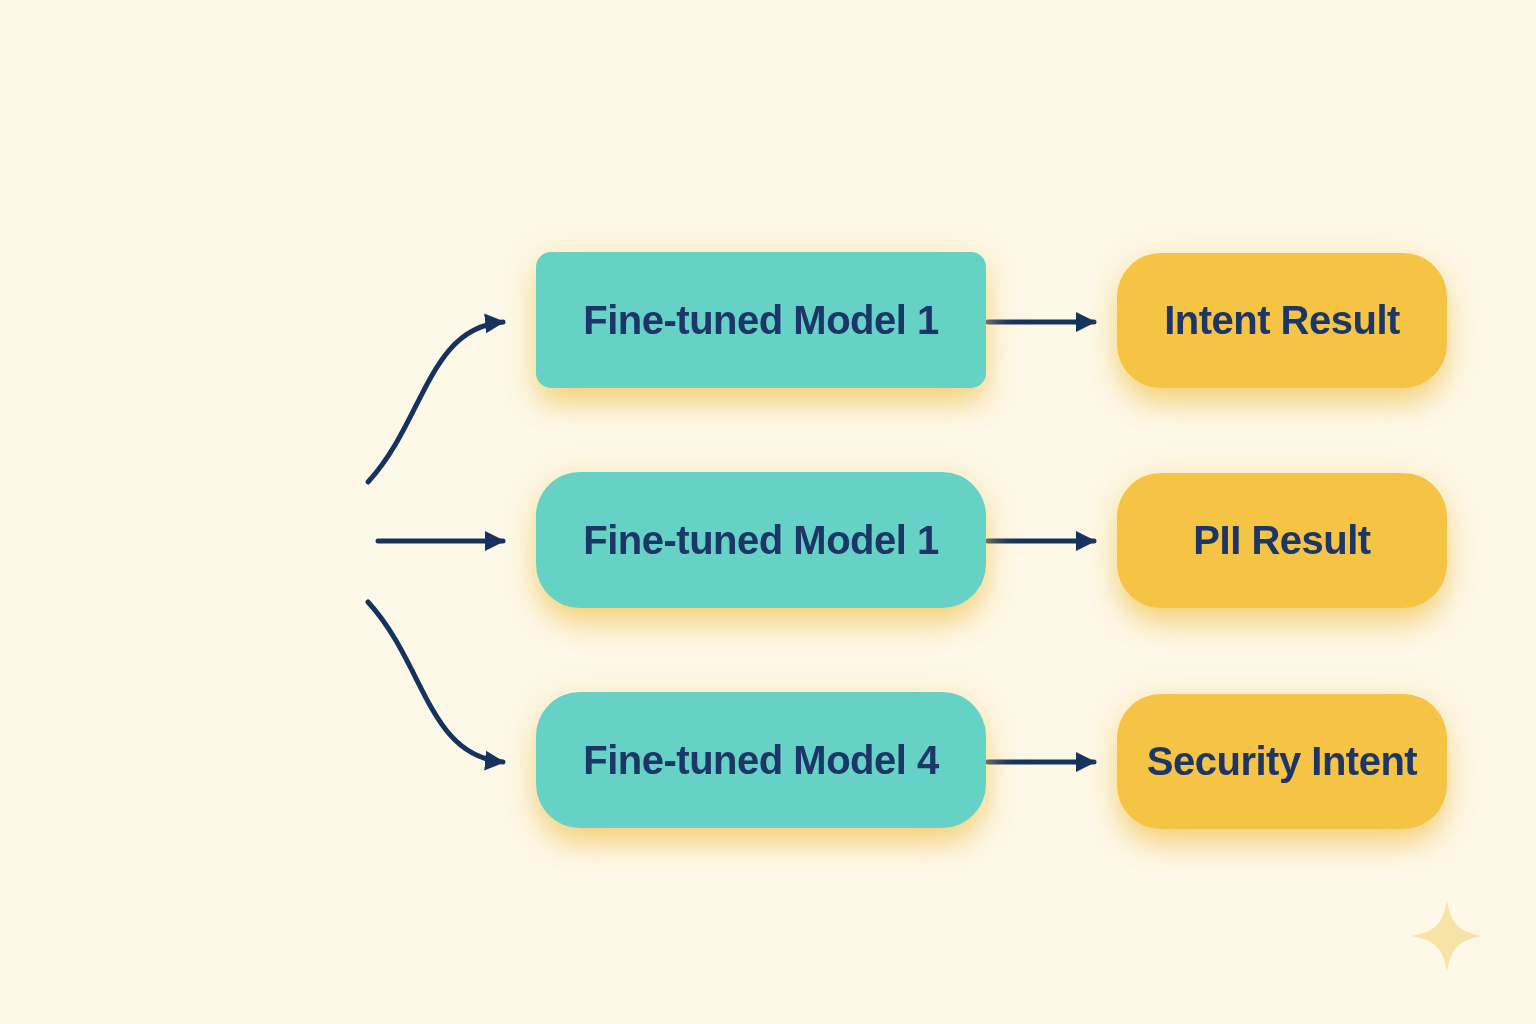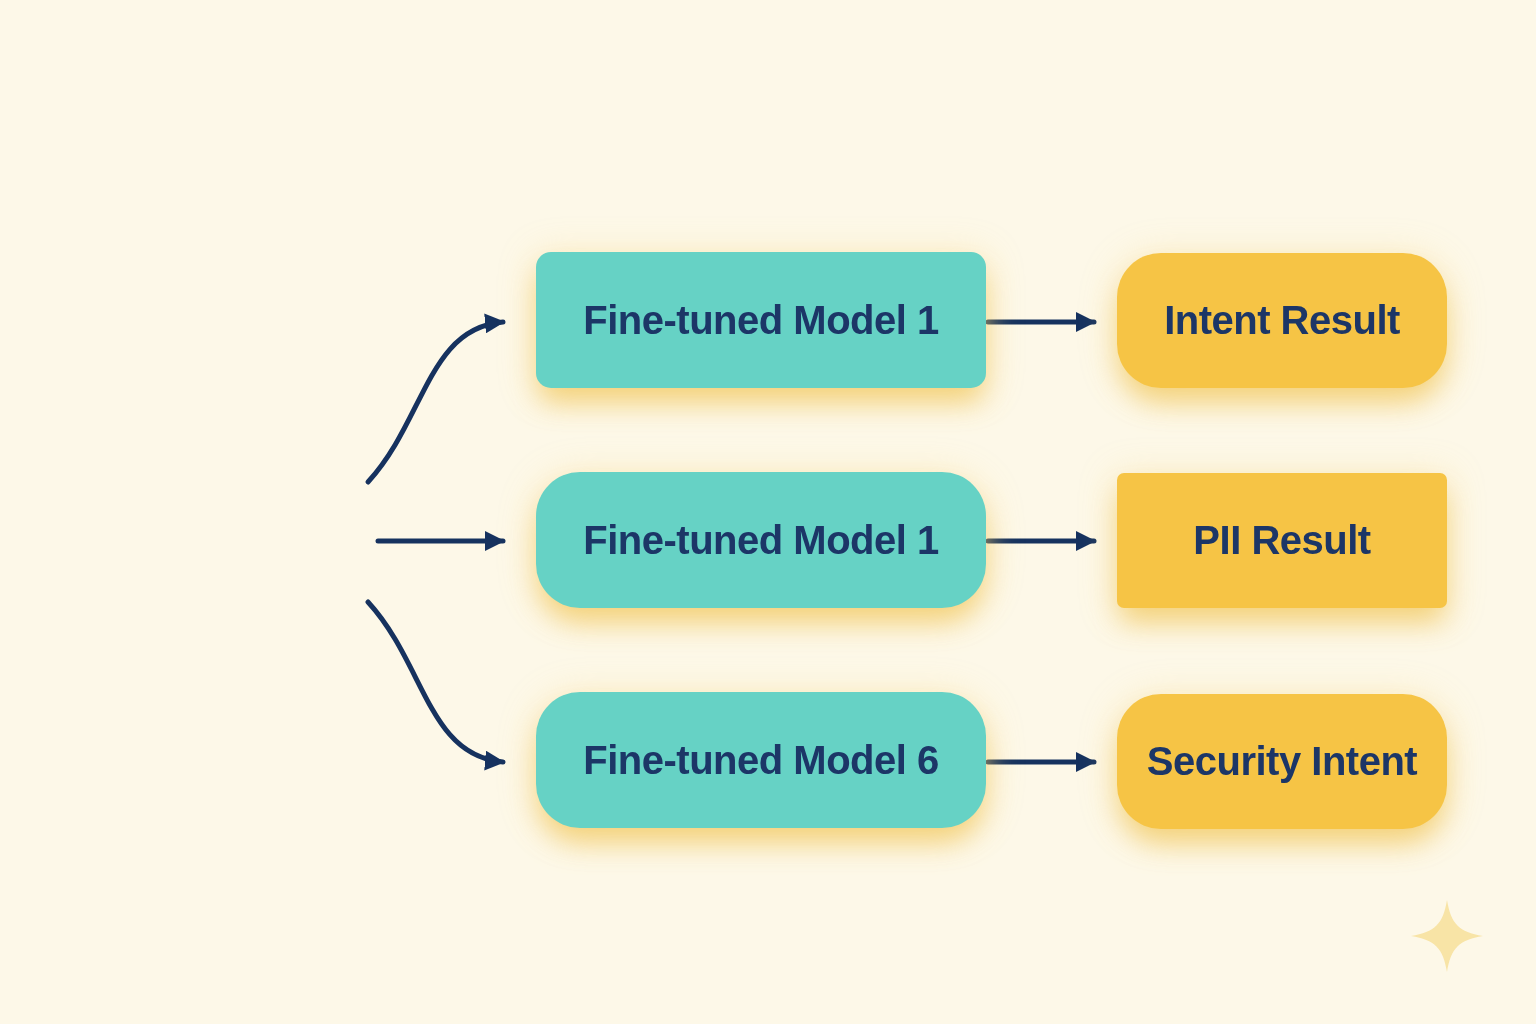--- a/index.html
+++ b/index.html
@@ -50,21 +50,21 @@
   .node-model.row-2{top:472px;}
   .node-model.row-3{top:692px;}
   .node-result{
     left:1117px;width:330px;height:135px;
     background:var(--yellow);
     color:var(--text-dark);
     font-size:40px;
     justify-content:center;
   }
   .node-result.row-1{top:253px;}
-  .node-result.row-2{top:473px;border-radius:7px;}
+  .node-result.row-2{top:473px;}
   .node-result.row-3{top:694px;}
 </style>
 </head>
 <body>
 
 <div class="canvas">
 
   <svg class="arrow-layer" width="1536" height="1024" viewBox="0 0 1536 1024" aria-hidden="true">
     <defs>
       <marker id="ah" markerUnits="userSpaceOnUse" markerWidth="20" markerHeight="20" refX="18" refY="10" orient="auto">
@@ -83,21 +83,21 @@
   </svg>
 
 
   <div class="node node-model row-1">
     <span>Fine-tuned Model 1</span>
   </div>
   <div class="node node-model row-2">
     <span>Fine-tuned Model 1</span>
   </div>
   <div class="node node-model row-3">
-    <span>Fine-tuned Model 6</span>
+    <span>Fine-tuned Model 4</span>
   </div>
 
   <div class="node node-result row-1">
     <span>Intent Result</span>
   </div>
   <div class="node node-result row-2">
     <span>PII Result</span>
   </div>
   <div class="node node-result row-3">
     <span>Security Intent</span>

